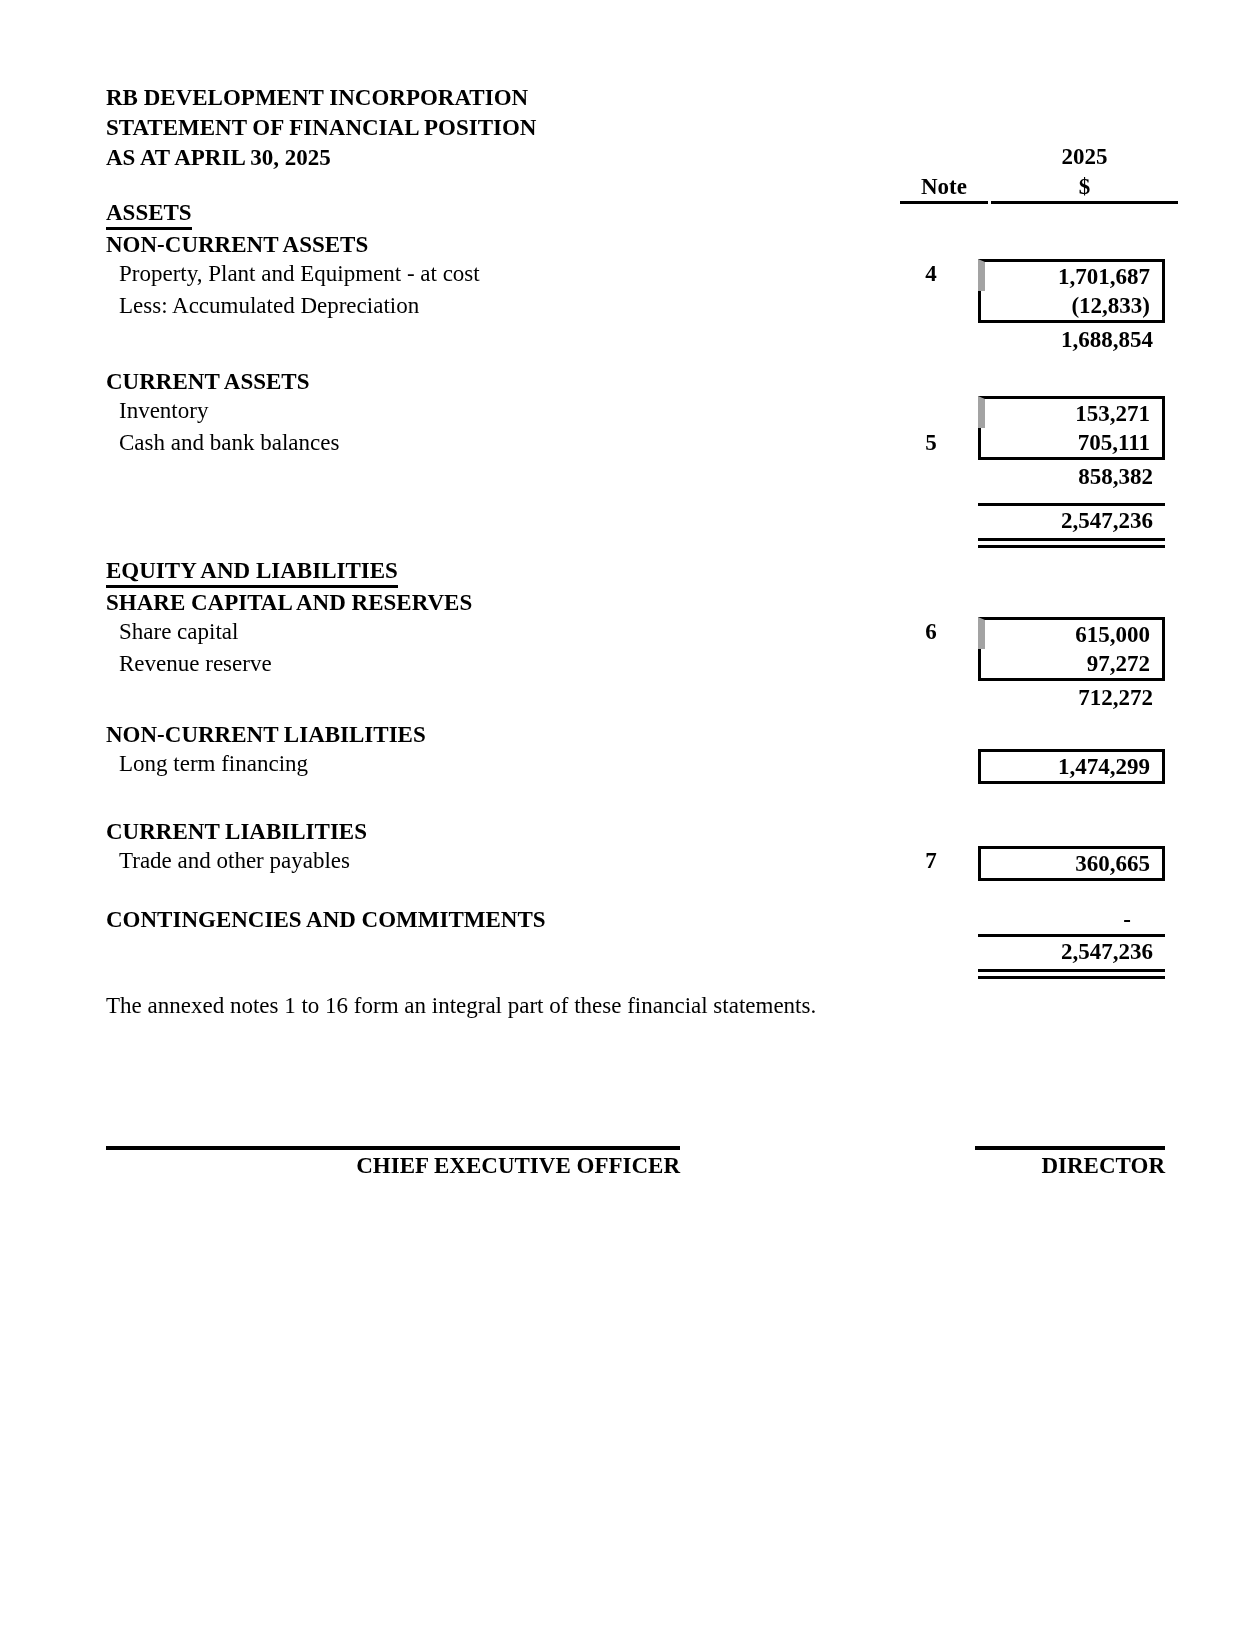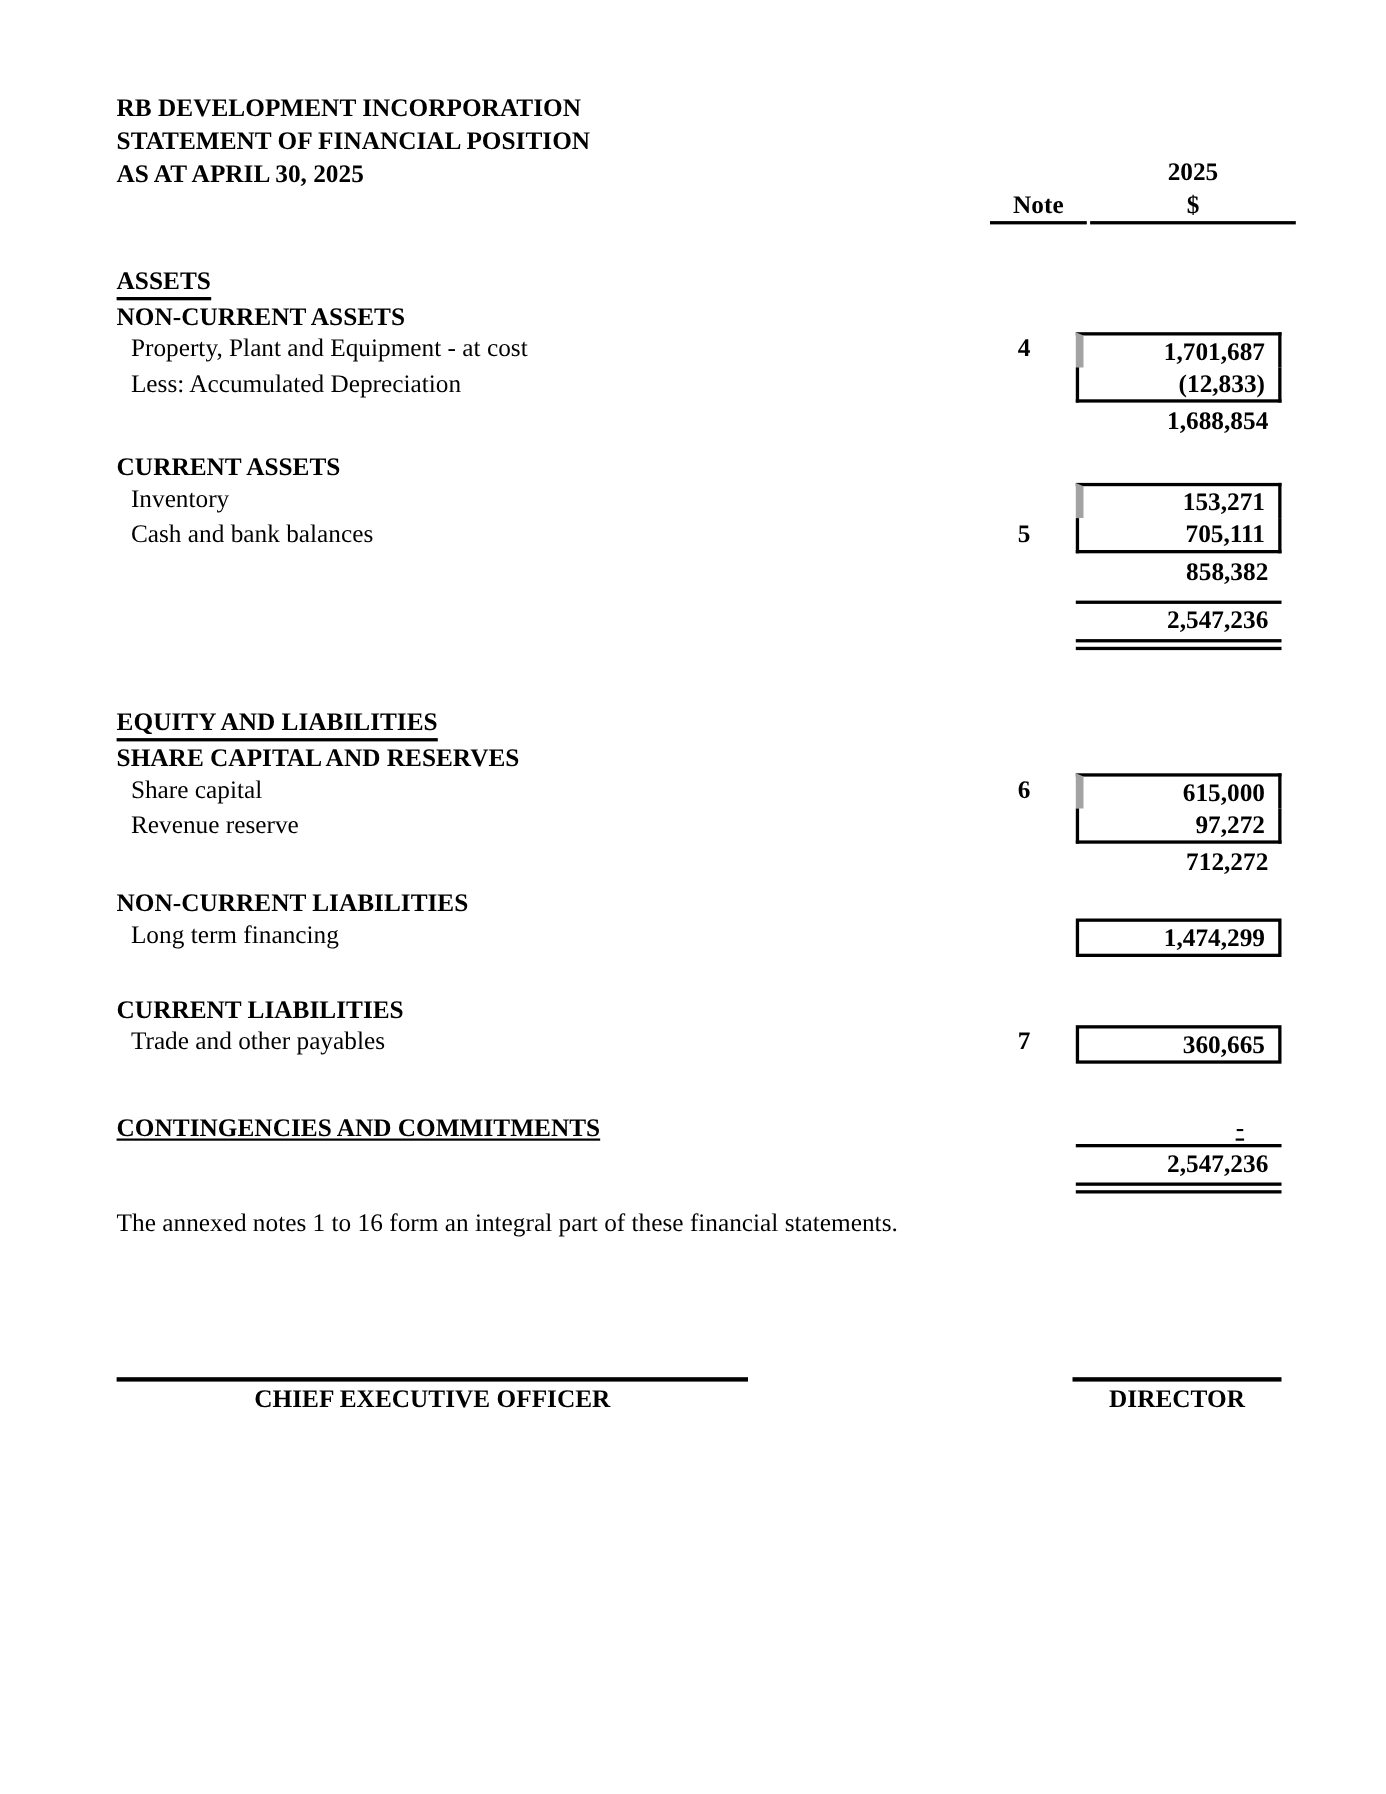--- a/index.html
+++ b/index.html
@@ -40,43 +40,43 @@
   
   .box-top    { border-top: 3px solid #000; border-left: 7px solid #a3a3a3; border-right: 3px solid #000; }
   .box-bottom { border-bottom: 3px solid #000; border-left: 3px solid #000; border-right: 3px solid #000; text-align: right; }
   .box-single { border: 3px solid #000; }
 
   
   .total-line { border-top: 3px solid #000; }
   .rule-row { display: flex; justify-content: flex-end; margin-top: 3px; }
   .dbl-rule { width: 187px; height: 10px; border-top: 3px solid #000; border-bottom: 3px solid #000; }
 
-  .u { display: inline-block; border-bottom: 3px solid #000; padding-bottom: 0px; margin-top: 43px; }
+  .u { display: inline-block; border-bottom: 3px solid #000; padding-bottom: 0px; }
 
   .sec-head { font-weight: bold; }
 
   .dash-cell { padding-right: 34px; }
 
   .footer-note { margin-top: 12px; }
 
   
   .sig-row { display: flex; justify-content: space-between; margin-top: 126px; }
   .sig-block-left { width: 574px; }
   .sig-block-right { width: 190px; }
   .sig-line { border-top: 4px solid #000; height: 4px; }
-  .sig-label { text-align: center; font-weight: bold; margin-top: 1px; }
+  .sig-label { text-align: right; font-weight: bold; margin-top: 1px; }
 
   
   .mt-assets { margin-top: 25px; }
   .mt-2 { margin-top: 2px; }
   .mt-8 { margin-top: 8px; flex-direction: column; }
   .mt-12 { margin-top: 12px; }
   .mt-13 { margin-top: 13px; }
   .mt-33 { margin-top: 33px; }
-  .mt-44 { margin-top: 44px; text-decoration: underline; }
+  .mt-44 { margin-top: 24px; }
 </style>
 </head>
 <body>
 
 <div class="page">
 
   <div class="col-header">
     <div class="year-row">2025</div>
     <div class="head-row">
       <div class="note-h">Note</div>

